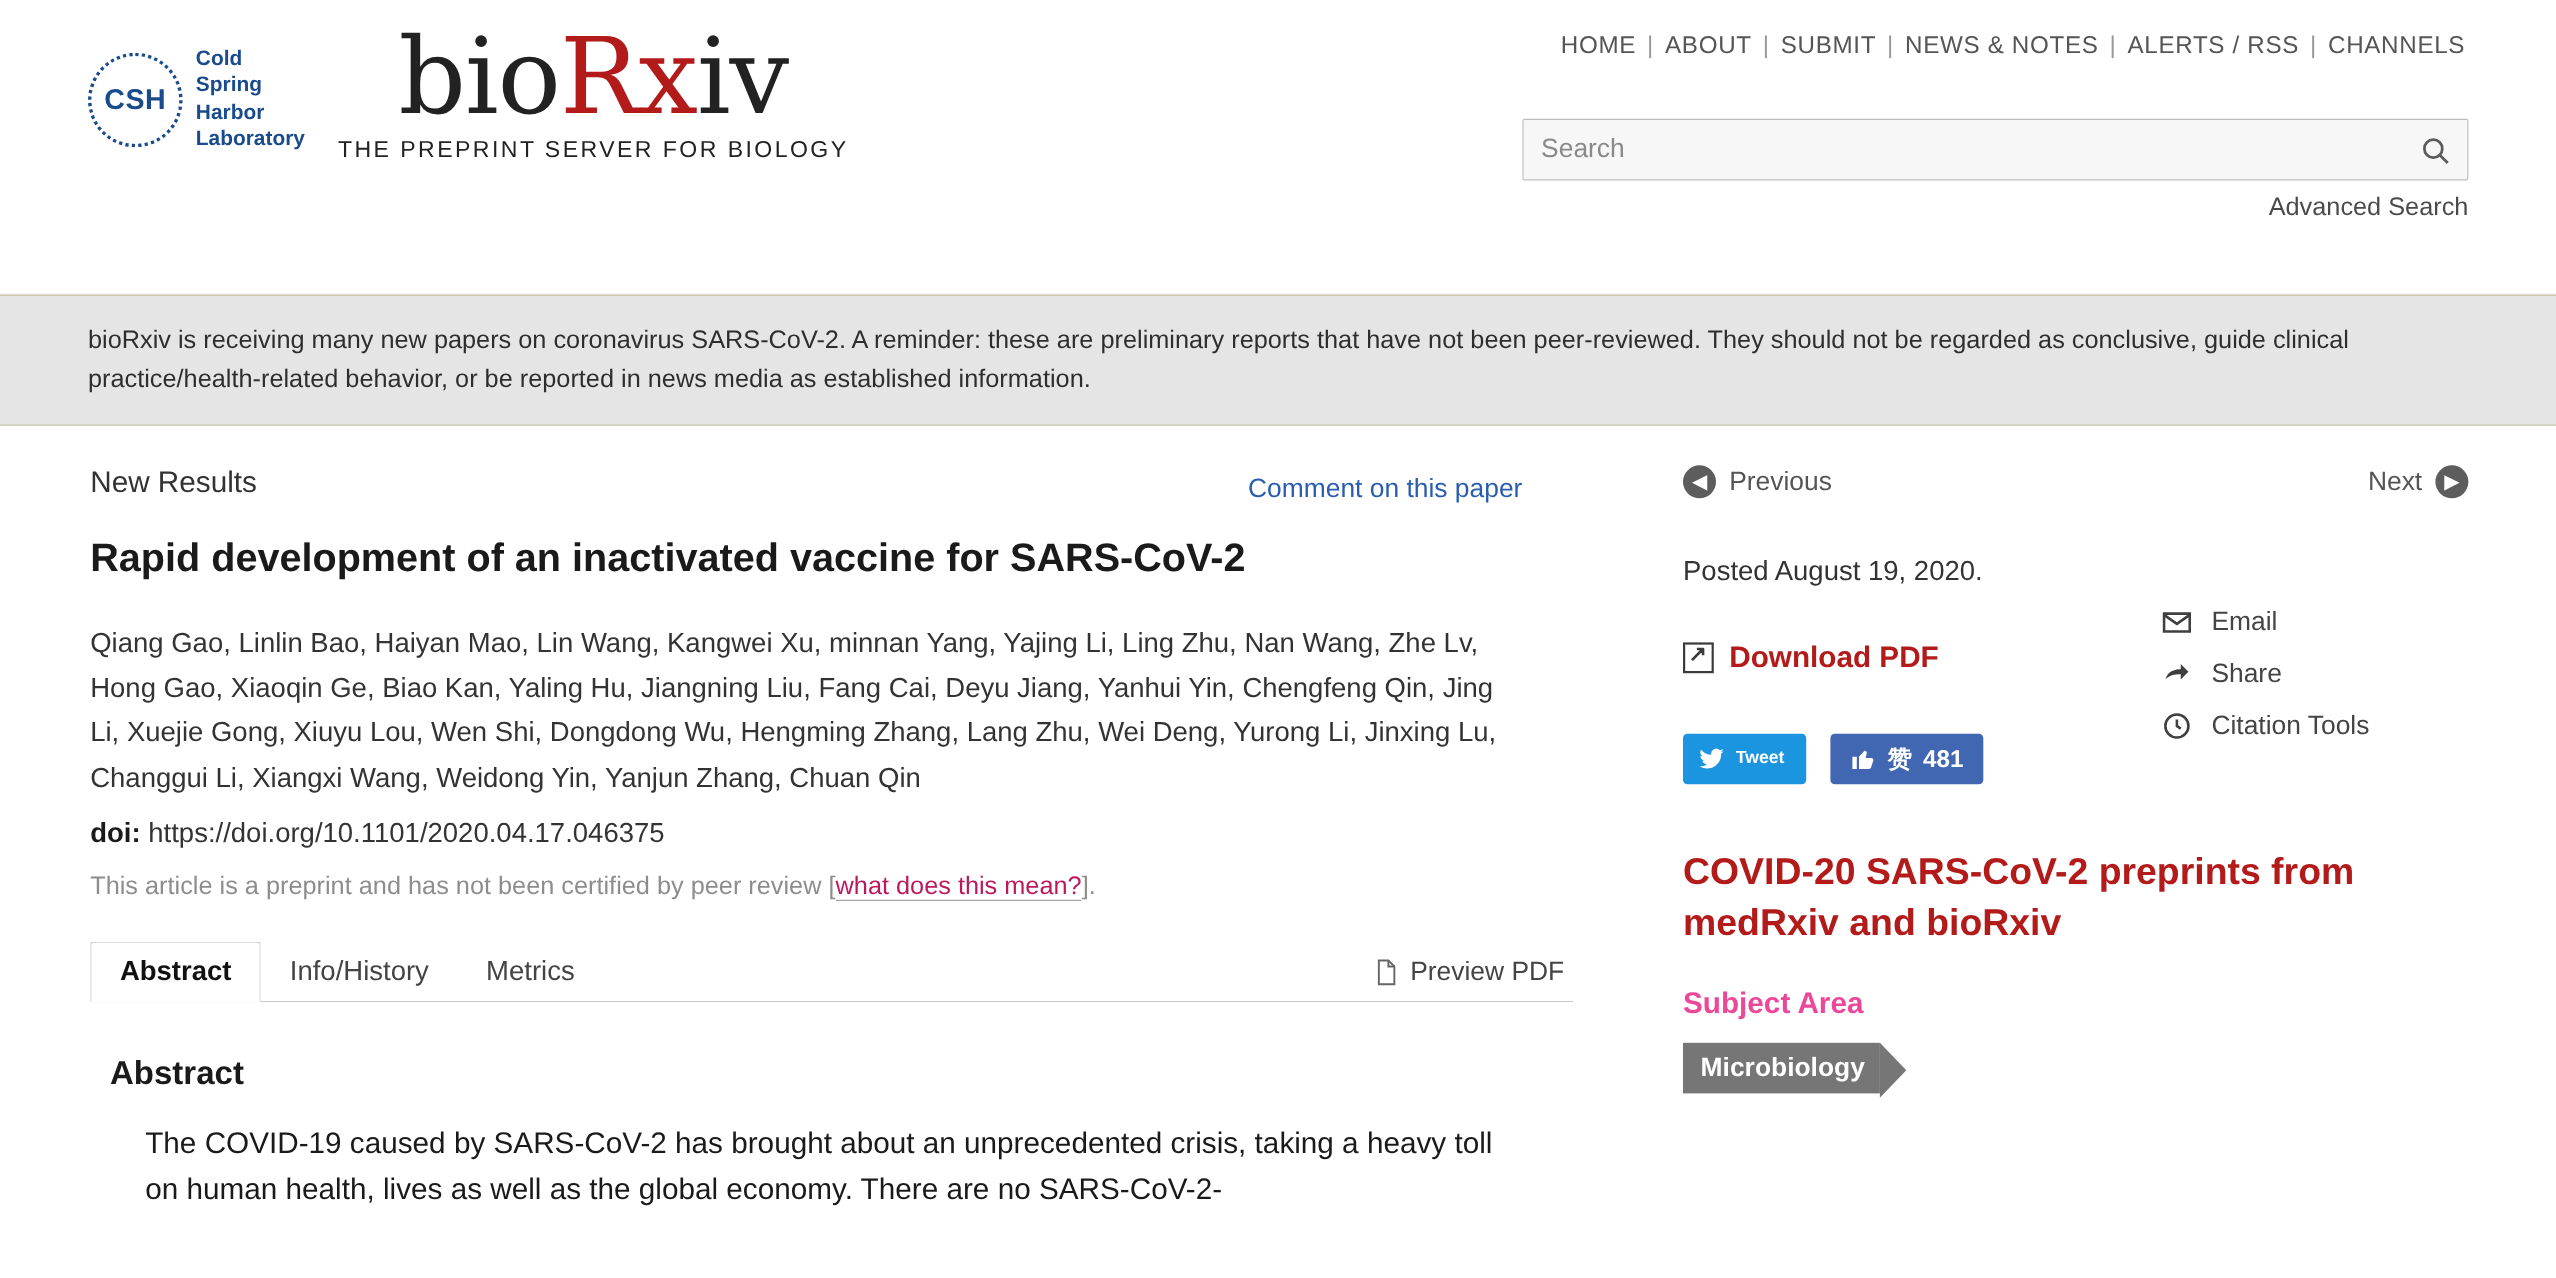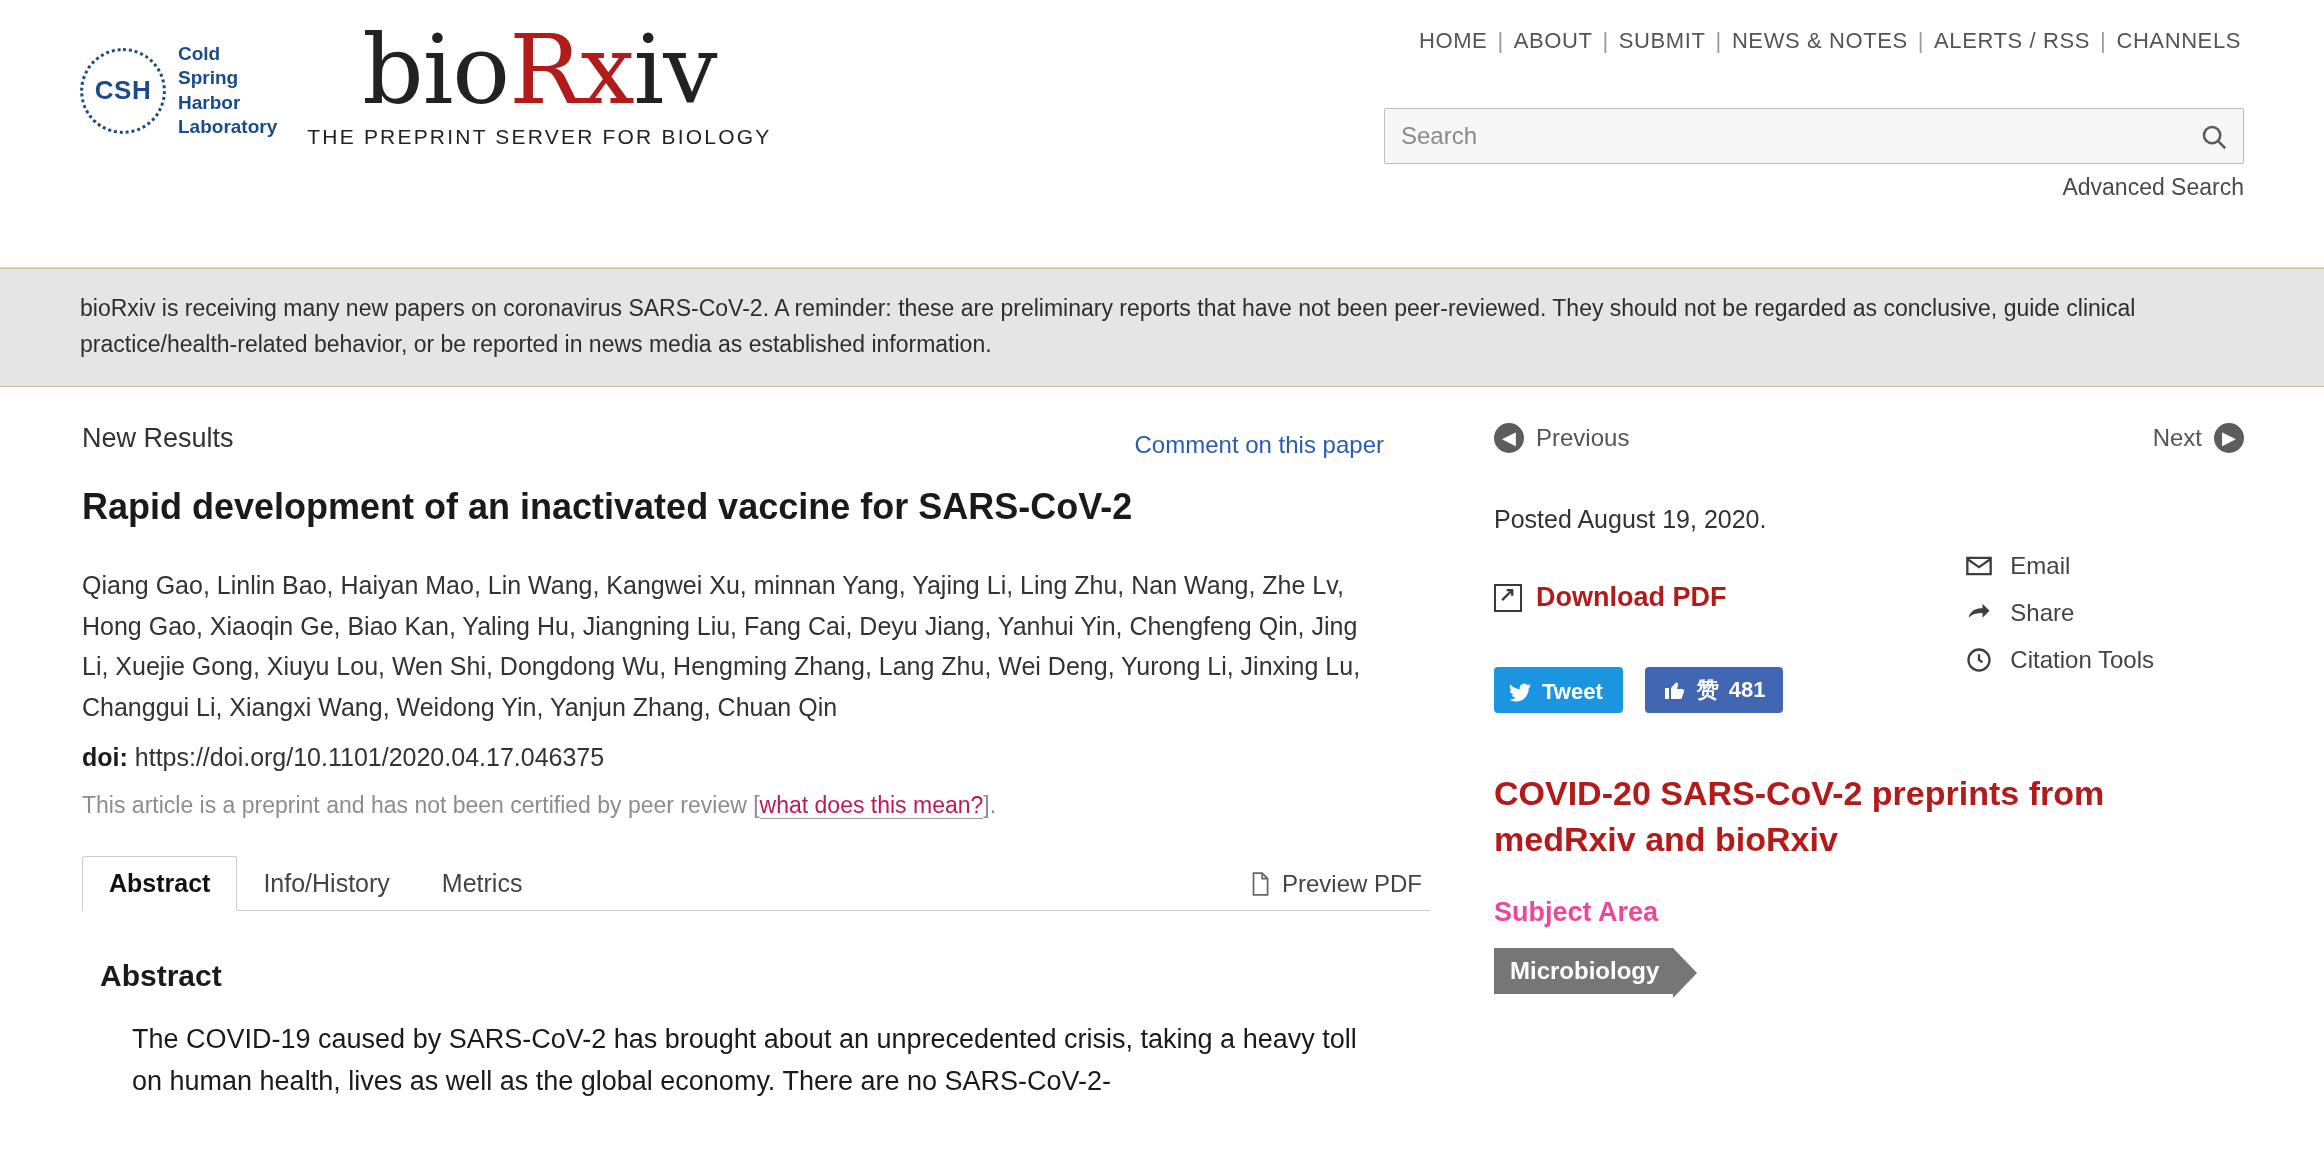--- a/index.html
+++ b/index.html
@@ -140,20 +140,21 @@
     line-height: 1.55;
     color: #2e2e2e;
   }
 
   
   .content {
     position: relative;
     display: flex;
     width: 2324px;
     padding: 0;
+    gap: 36px;
   }
   .left-col {
     width: 1450px;
     padding: 36px 60px 0 82px;
     position: relative;
   }
   .right-col {
     width: 874px;
     padding: 36px 80px 0 44px;
     position: relative;
@@ -325,26 +326,26 @@
     display: flex; align-items: center; justify-content: center;
   }
   .social-row {
     display: flex;
     gap: 22px;
     margin-top: 54px;
   }
   .tweet-btn {
     background: #1b95e0;
     color: #fff;
-    font-size: 22px;
+    font-size: 16px;
     font-weight: bold;
     border-radius: 4px;
     padding: 8px 20px 8px 14px;
     display: flex;
-    align-items: flex-end;
+    align-items: center;
     gap: 10px;
   }
   .fb-btn {
     background: #4267b2;
     color: #fff;
     font-size: 22px;
     font-weight: bold;
     border-radius: 4px;
     padding: 8px 18px;
     display: flex;

